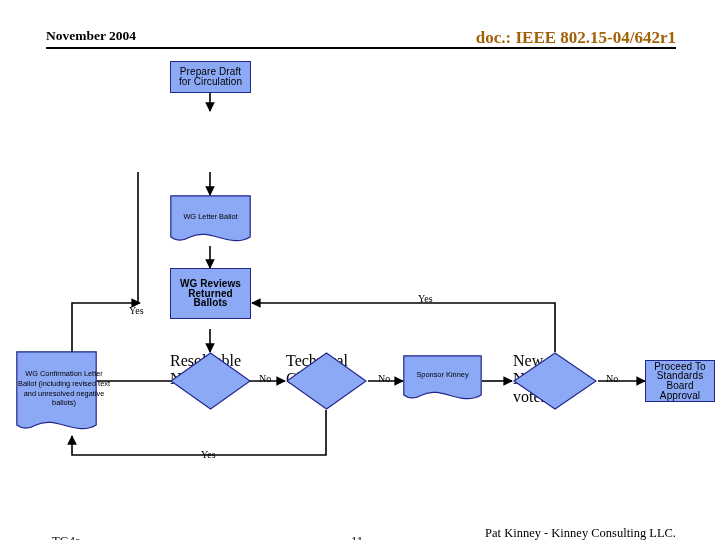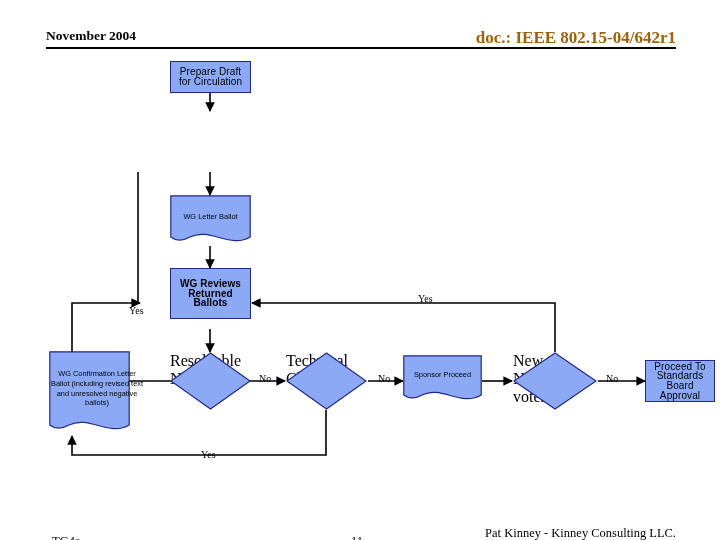--- a/index.html
+++ b/index.html
@@ -128,21 +128,21 @@
       </svg>
       <div class="doc-txt" style="padding-bottom:8px;">
         <span>WG Letter Ballot</span>
       </div>
     </div>
 
     <div class="node rect" style="left:170px;top:213px;width:81px;height:51px;font-weight:bold;">
       <span>WG Reviews Returned Ballots</span>
     </div>
 
-    <div class="doc" style="left:49px;top:296px;width:96px;height:85px;">
+    <div class="doc" style="left:16px;top:296px;width:96px;height:85px;">
       <svg width="81" height="85">
         <path d="M0.8,0.8 H80.2 V74 C60,86 40,64 20,74 C13,78 6,78 0.8,74 Z" fill="#8CA9F5" stroke="#23268C" stroke-width="1.2"></path>
       </svg>
       <div class="doc-txt" style="padding-bottom:10px;">
         <span>WG Confirmation Letter Ballot (including revised text and unresolved negative ballots)</span>
       </div>
     </div>
 
     <div class="diamond-wrap" style="left:170px;top:297px;width:81px;height:58px;">
       <svg width="81" height="58">
@@ -160,21 +160,21 @@
       <div class="doc-txt">
         <span>Technical Changes</span>
       </div>
     </div>
 
     <div class="doc" style="left:403px;top:300px;width:79px;height:50px;">
       <svg width="79" height="50">
         <path d="M0.8,0.8 H78.2 V40 C58,52 38,30 19,40 C12,44 6,44 0.8,40 Z" fill="#8CA9F5" stroke="#23268C" stroke-width="1.2"></path>
       </svg>
       <div class="doc-txt" style="padding-bottom:10px;">
-        <span>Sponsor Proceed</span>
+        <span>Sponsor Kinney</span>
       </div>
     </div>
 
     <div class="diamond-wrap" style="left:513px;top:297px;width:84px;height:58px;">
       <svg width="84" height="58">
         <polygon points="42,1 83,29 42,57 1,29" fill="#8CA9F5" stroke="#23268C" stroke-width="1.2"></polygon>
       </svg>
       <div class="doc-txt">
         <span>New Negative votes?</span>
       </div>

